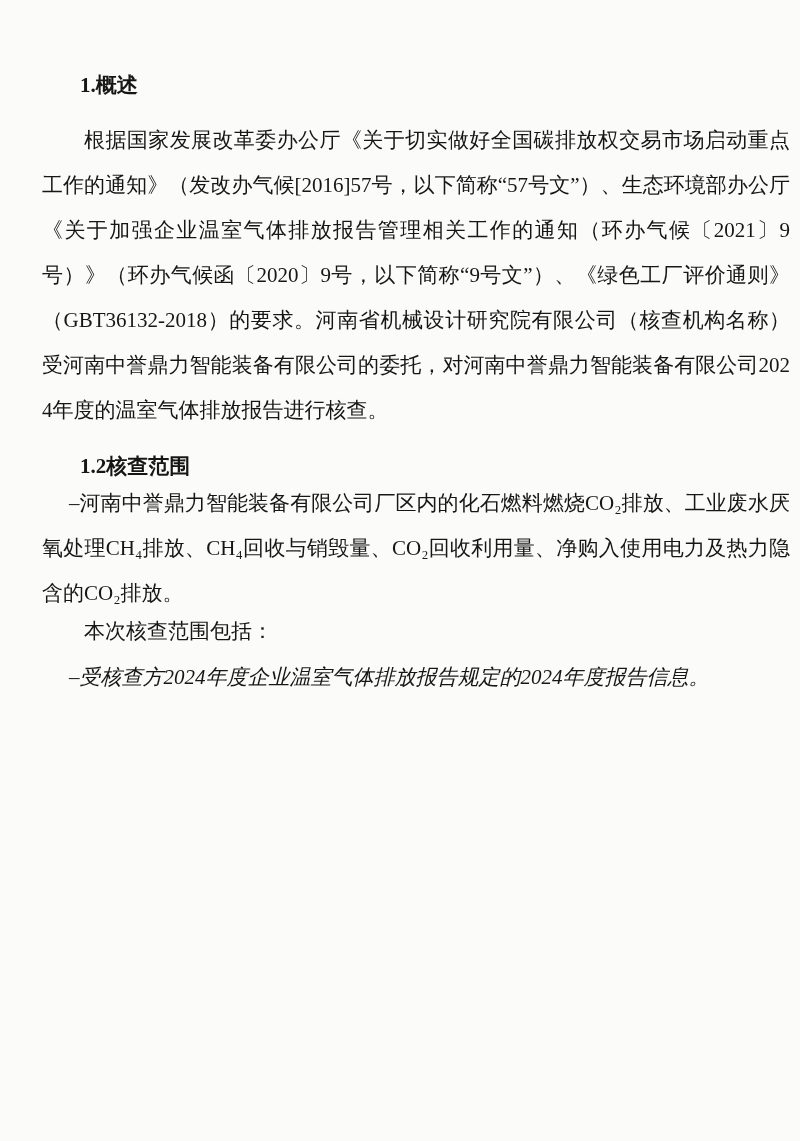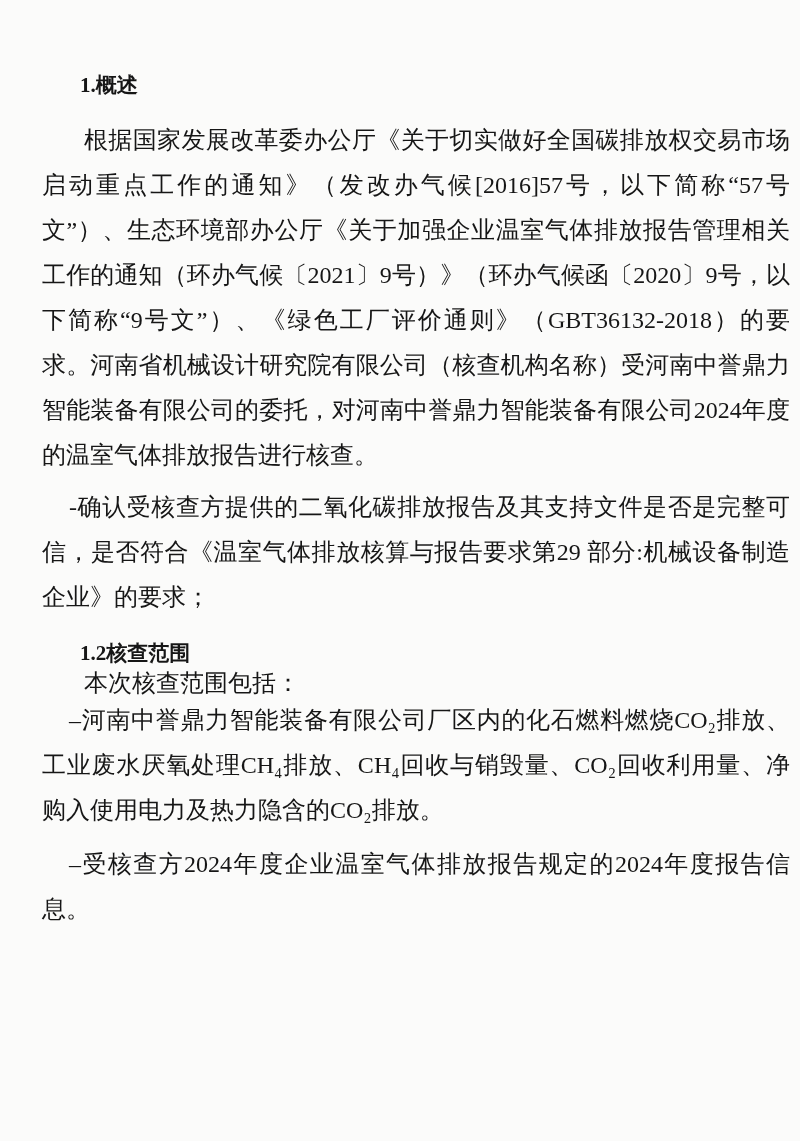--- a/index.html
+++ b/index.html
@@ -19,51 +19,50 @@
   }
   .h {
     font-size: 21px;
     font-weight: bold;
     line-height: 45px;
     margin: 0 0 0 38px;
   }
   .h.h-purpose { margin-top: 10px; }
   .h.h-scope   { margin-top: 18px; line-height: 30px; }
   .p {
-    font-size: 24px;
+    font-size: 21px;
     line-height: 45px;
     margin: 0;
     text-align: justify;
     word-break: break-all;
   }
   .ind2  { text-indent: 42px; }   
   .dash  { text-indent: 27px; }   
   .p-basis       { margin-top: 10px; }
   .p-purpose-intro { margin-top: 5px; }
   .p-purpose-1   { margin-top: 7px; }
   .p-purpose-2   { margin-top: 3px; }
   .p-scope-intro { margin-top: 0; line-height: 30px; }
   .p-scope-1     { margin-top: 0; }
-  .p-scope-2     { margin-top: 9px; }
+  .p-scope-2     { margin-top: 9px; font-style: italic; }
 </style>
 </head>
 <body style="background: rgb(251, 251, 250); color: rgb(22, 22, 22);">
 
 <main class="doc">
 
   <h1 class="h">1.概述</h1>
 
 
   <p class="p ind2 p-basis">根据国家发展改革委办公厅《关于切实做好全国碳排放权交易市场启动重点工作的通知》（发改办气候[2016]57号，以下简称“57号文”）、生态环境部办公厅《关于加强企业温室气体排放报告管理相关工作的通知（环办气候〔2021〕9号）》（环办气候函〔2020〕9号，以下简称“9号文”）、《绿色工厂评价通则》（GBT36132-2018）的要求。河南省机械设计研究院有限公司（核查机构名称）受河南中誉鼎力智能装备有限公司的委托，对河南中誉鼎力智能装备有限公司2024年度的温室气体排放报告进行核查。</p>
 
 
-  <p class="p dash p-purpose-1">-确认受核查方提供的二氧化碳排放报告及其支持文件是否是完整可信，是否符合《温室气体排放核算与报告要求第29 部分:机械设备制造企业》的要求；</p>
 
 
   <h2 class="h h-scope">1.2核查范围</h2>
 
+  <p class="p dash p-scope-1">–河南中誉鼎力智能装备有限公司厂区内的化石燃料燃烧CO₂排放、工业废水厌氧处理CH₄排放、CH₄回收与销毁量、CO₂回收利用量、净购入使用电力及热力隐含的CO₂排放。</p>
+
   <p class="p ind2 p-scope-intro">本次核查范围包括：</p>
-
-  <p class="p dash p-scope-1">–河南中誉鼎力智能装备有限公司厂区内的化石燃料燃烧CO₂排放、工业废水厌氧处理CH₄排放、CH₄回收与销毁量、CO₂回收利用量、净购入使用电力及热力隐含的CO₂排放。</p>
 
   <p class="p dash p-scope-2">–受核查方2024年度企业温室气体排放报告规定的2024年度报告信息。</p>
 
 </main>
 
 </body></html>

